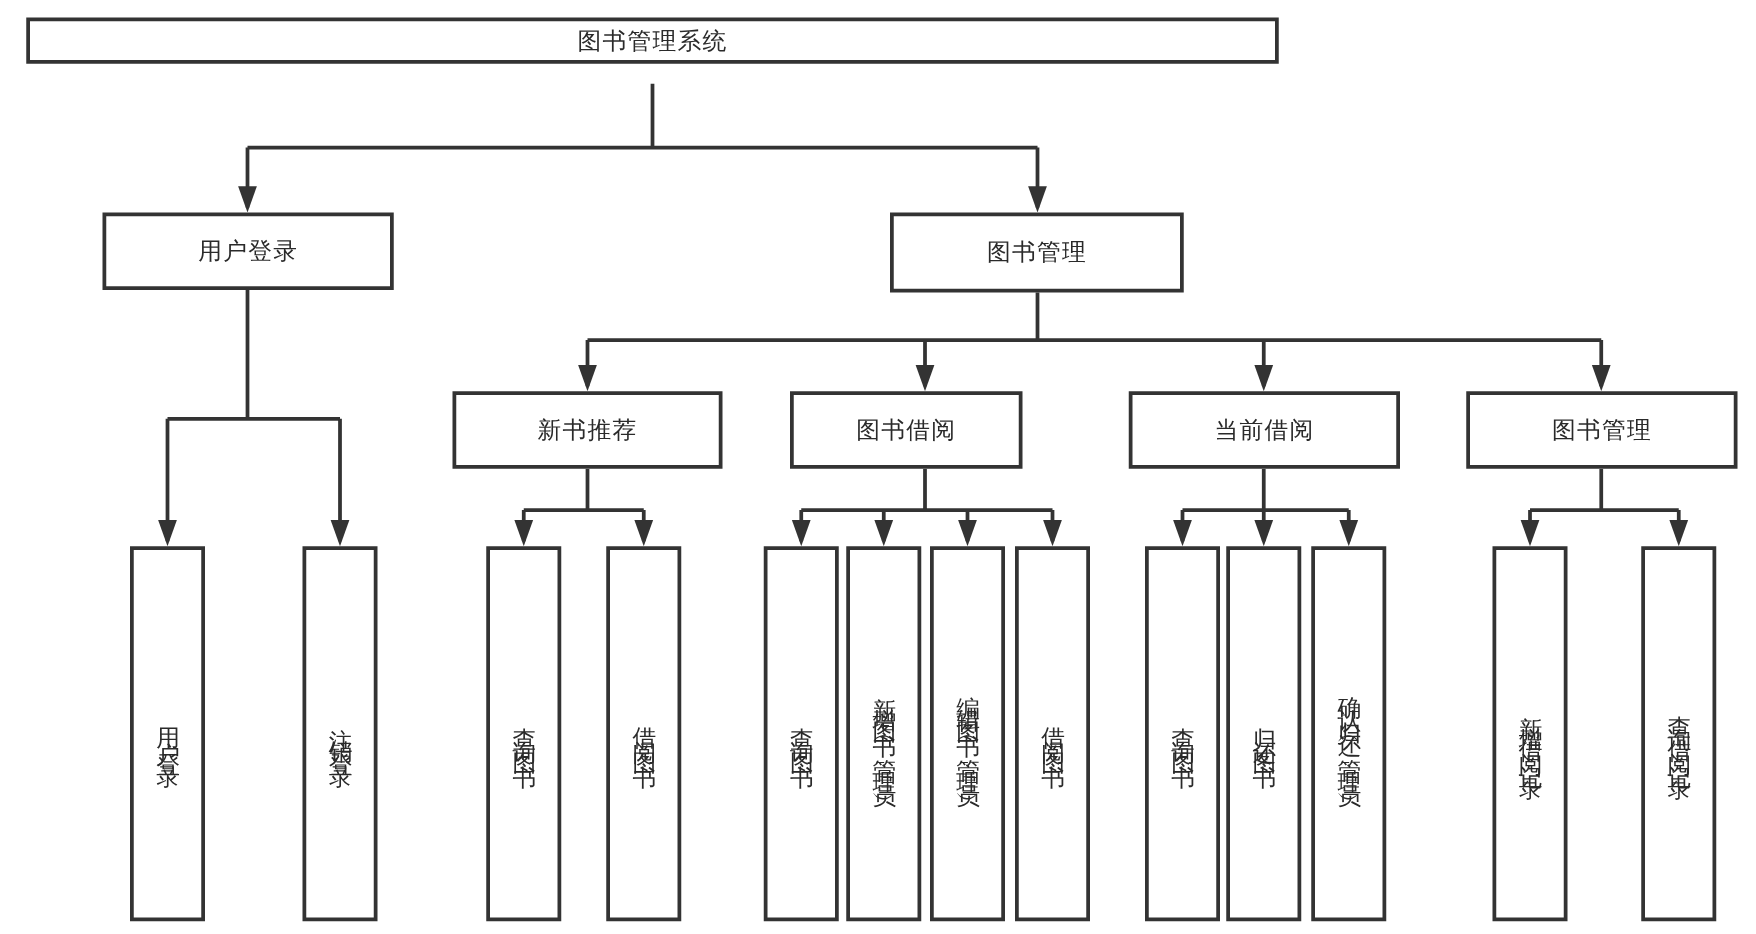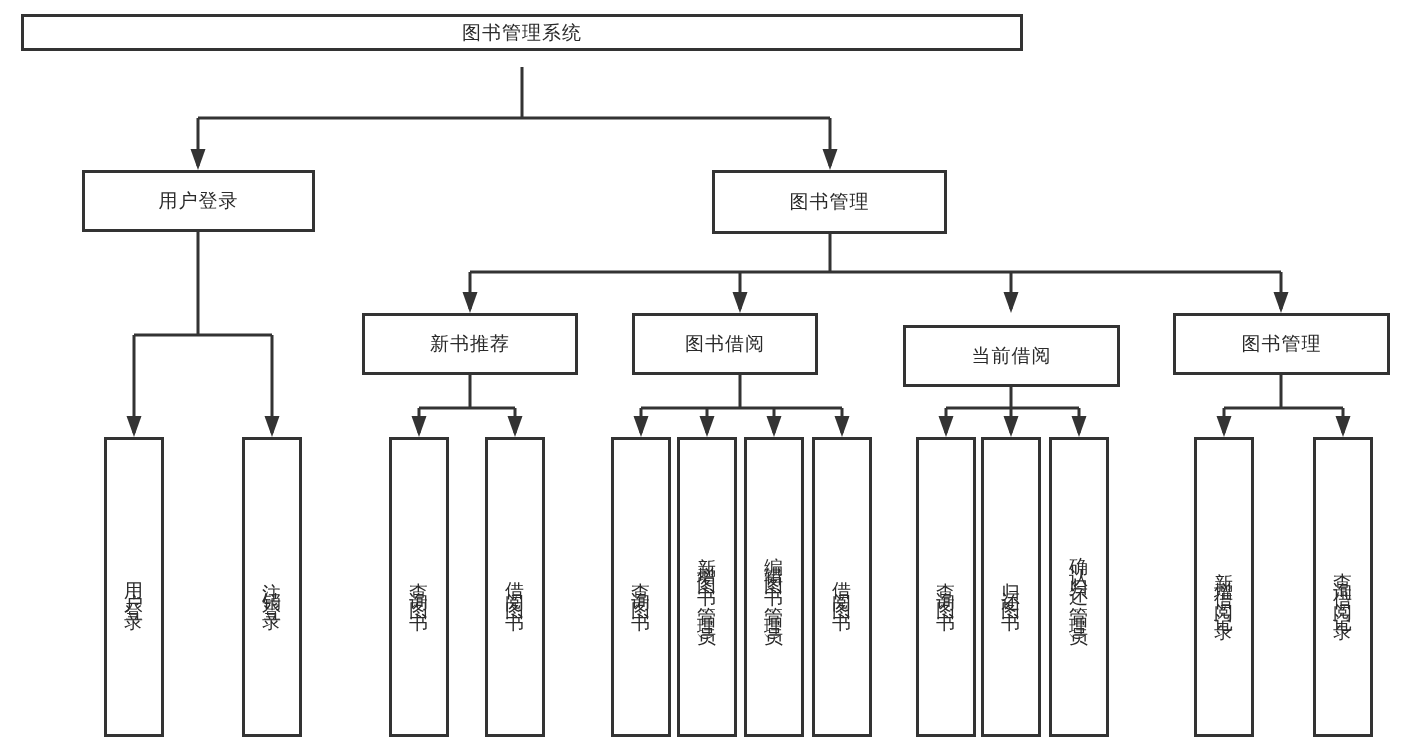--- a/index.html
+++ b/index.html
@@ -25,21 +25,21 @@
   }
 
   
   #root      { left: 21px;  top: 14px;  width: 1002px; height: 37px; }
   
   #n-user    { left: 82px;  top: 170px; width: 233px; height: 62px; }
   #n-mgmt    { left: 712px; top: 170px; width: 235px; height: 64px; }
   
   #n-l3-0    { left: 362px;  top: 313px; width: 216px; height: 62px; }
   #n-l3-1    { left: 632px;  top: 313px; width: 186px; height: 62px; }
-  #n-l3-2    { left: 903px;  top: 313px; width: 217px; height: 62px; margin-top: 12px; }
+  #n-l3-2    { left: 903px;  top: 313px; width: 217px; height: 62px; }
   #n-l3-3    { left: 1173px; top: 313px; width: 217px; height: 62px; }
   
   .leaf { top: 437px; width: 60px; height: 300px; }
   #lf-u0 { left: 104px; }  #lf-u1 { left: 242px; }
   #lf-n0 { left: 389px; }  #lf-n1 { left: 485px; }
   #lf-b0 { left: 611px; }  #lf-b1 { left: 677px; }
   #lf-b2 { left: 744px; }  #lf-b3 { left: 812px; }
   #lf-c0 { left: 916px; }  #lf-c1 { left: 981px; }  #lf-c2 { left: 1049px; }
   #lf-r0 { left: 1194px; } #lf-r1 { left: 1313px; }
 

